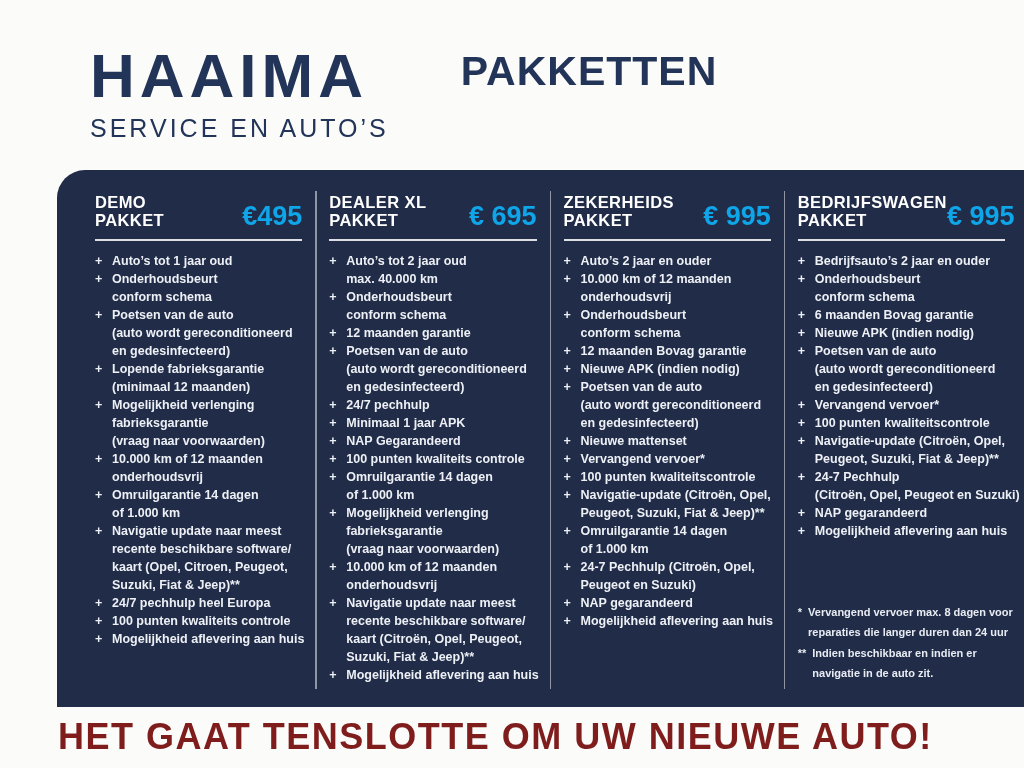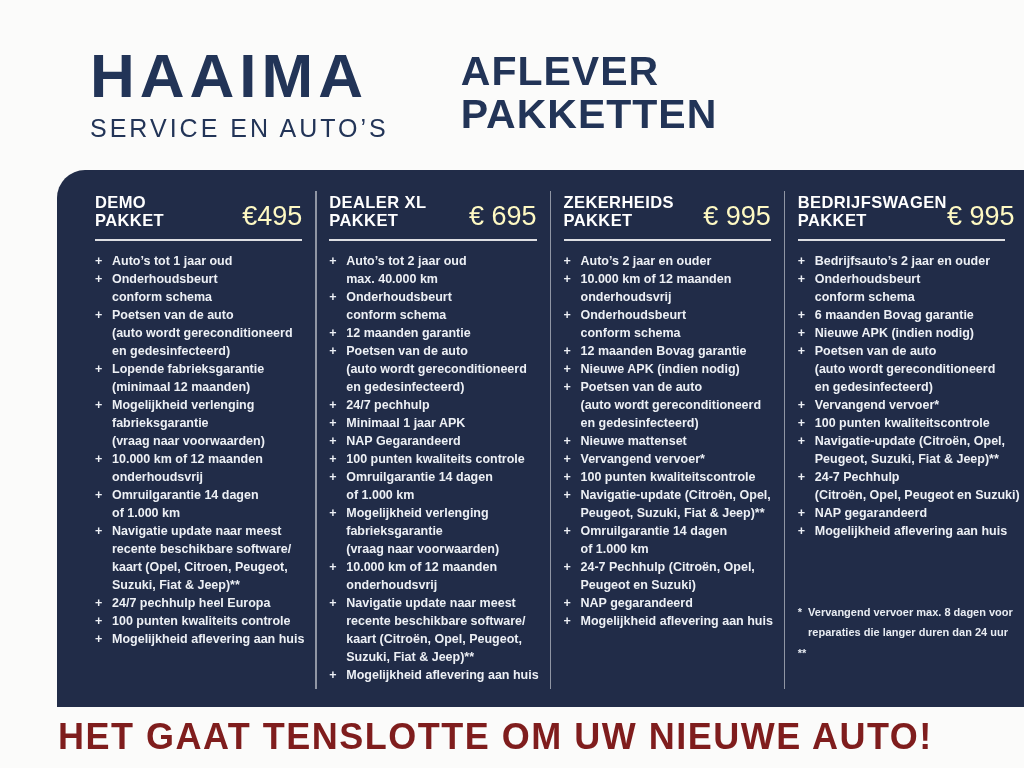--- a/index.html
+++ b/index.html
@@ -35,21 +35,21 @@
     flex:1 1 0;min-width:0;position:relative;
     box-sizing:border-box;padding-right:13px;
   }
   .col + .col{padding-left:14px;}
   .col + .col::before{
     content:"";position:absolute;left:0;top:-2px;bottom:18px;width:1.5px;
     background:rgba(255,255,255,.5);
   }
   .col-head{display:flex;justify-content:space-between;align-items:flex-end;}
   .pkg-name{font-size:16.5px;font-weight:800;letter-spacing:.4px;line-height:18px;color:#fff;}
-  .pkg-price{font-size:27px;font-weight:400;line-height:25px;color:#fef9c3;white-space:nowrap;}
+  .pkg-price{font-size:27px;font-weight:700;line-height:25px;color:#0ea5e9;white-space:nowrap;}
   .rule{height:1.5px;background:rgba(255,255,255,.85);margin:10px 0 11px;}
   .items{}
   .item{display:flex;gap:8px;font-size:12.5px;font-weight:700;line-height:18px;}
   .plus{width:9px;flex:0 0 9px;}
   .item .lines div{white-space:nowrap;}
   
   .footnotes{margin-top:62px;}
   .footnote{display:flex;gap:6px;font-size:11px;font-weight:600;line-height:20.5px;color:#e8ecf2;}
   .footnote .fn-lines div{white-space:nowrap;}
   
@@ -60,21 +60,20 @@
 </style>
 </head>
 <body>
 
 <div class="header">
   <div class="logo-block">
     <div class="logo-main">HAAIMA</div>
     <div class="logo-sub">SERVICE EN AUTO’S</div>
   </div>
   <div class="page-title">
-    <div class="t-line">AFLEVER</div>
     <div class="t-line">PAKKETTEN</div>
   </div>
 </div>
 
 <div class="panel">
     <div class="col">
       <div class="col-head">
         <div class="pkg-name">
           <div>DEMO</div>
           <div>PAKKET</div>
@@ -451,18 +450,22 @@
       <div class="footnotes">
         <div class="footnote">
           <span class="fn-marker">*</span>
           <div class="fn-lines">
             <div>Vervangend vervoer max. 8 dagen voor</div>
             <div>reparaties die langer duren dan 24 uur</div>
           </div>
         </div>
         <div class="footnote">
           <span class="fn-marker">**</span>
+          <div class="fn-lines">
+            <div>Indien beschikbaar en indien er</div>
+            <div>navigatie in de auto zit.</div>
+          </div>
         </div>
       </div>
     </div>
   </div>
 
 <div class="footer">HET GAAT TENSLOTTE OM UW NIEUWE AUTO!</div>
 
 </body></html>

